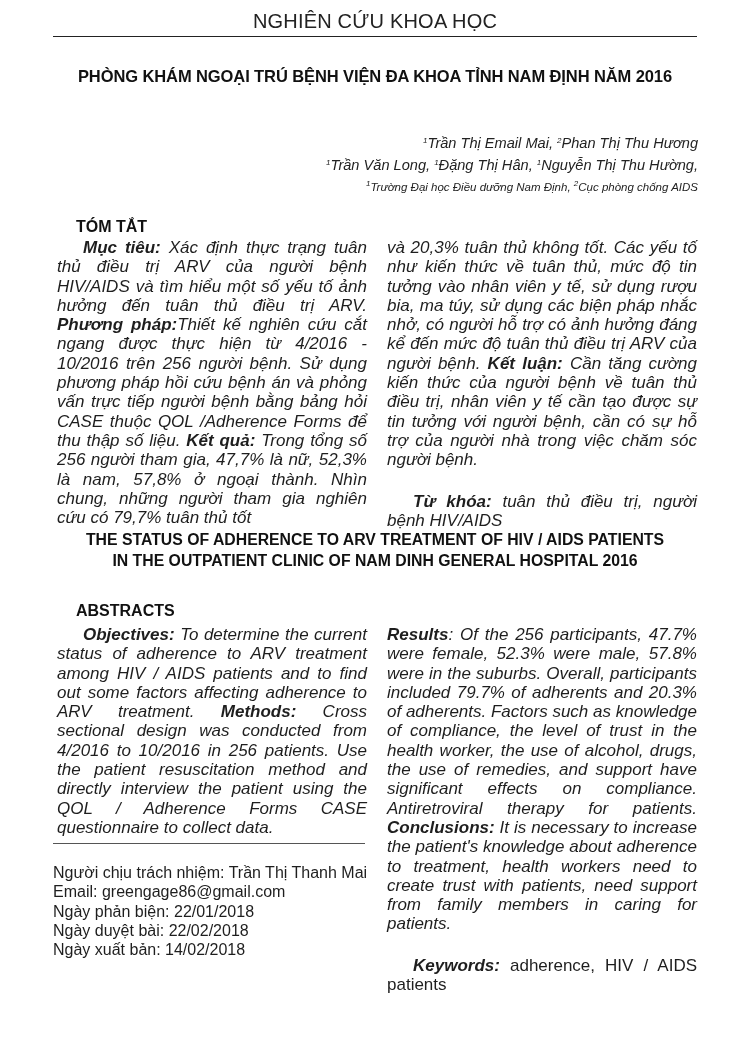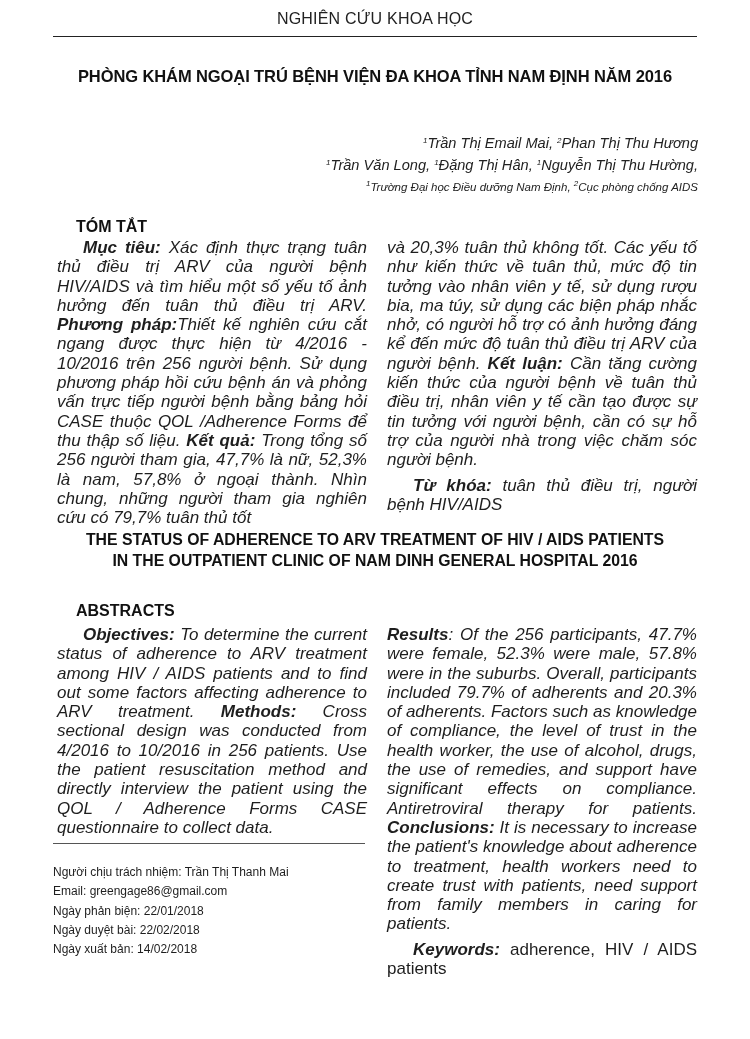--- a/index.html
+++ b/index.html
@@ -3,21 +3,21 @@
 <meta charset="utf-8">
 <style>
   html, body { margin: 0; padding: 0; background: #ffffff; }
   body {
     width: 750px; height: 1039px; position: relative; overflow: hidden;
     font-family: "Liberation Sans", "DejaVu Sans", sans-serif;
     color: #1a1a1a;
   }
   .running-head {
     position: absolute; left: 0; width: 750px; top: 10px;
-    text-align: center; font-size: 16px; letter-spacing: 0.2px; color: #222;
+    text-align: center; font-size: 20px; letter-spacing: 0.2px; color: #222;
   }
   .head-rule {
     position: absolute; left: 53px; width: 644px; top: 36px;
     border-top: 1.5px solid #222;
   }
   .title-vi {
     position: absolute; left: 40px; width: 670px; top: 66px;
     text-align: center; font-weight: bold; font-size: 16.5px; line-height: 21px;
     color: #111; letter-spacing: -0.1px;
   }
@@ -29,36 +29,36 @@
   .authors sup { font-size: 8px; vertical-align: 5px; }
 
   .section-head {
     position: absolute; font-weight: bold; font-size: 16px; color: #111;
   }
   .col {
     position: absolute; font-size: 17px; line-height: 19.3px;
     text-align: justify; font-style: italic; color: #1e1e1e;
   }
   .col p { margin: 0; text-indent: 26px; }
-  .col p.gap { margin-top: 6px; }
+  .col p.gap { margin-top: 22px; }
   .col b { font-weight: bold; }
   .noindent { text-indent: 0 !important; }
 
   .title-en {
     position: absolute; left: 30px; width: 690px; top: 529px;
     text-align: center; font-weight: bold; font-size: 15.8px; line-height: 21px;
     color: #111;
   }
 
   .foot-rule {
     position: absolute; left: 53px; width: 312px; top: 843px;
     border-top: 1px solid #555;
   }
   .footnote {
-    position: absolute; left: 53px; top: 863px; font-size: 12px;
+    position: absolute; left: 53px; top: 863px; font-size: 16px;
     line-height: 19.3px; color: #1e1e1e;
   }
   .footnote div { white-space: nowrap; }
 </style>
 </head>
 <body>
 
 <div class="running-head">NGHIÊN CỨU KHOA HỌC</div>
 <div class="head-rule"></div>
 

